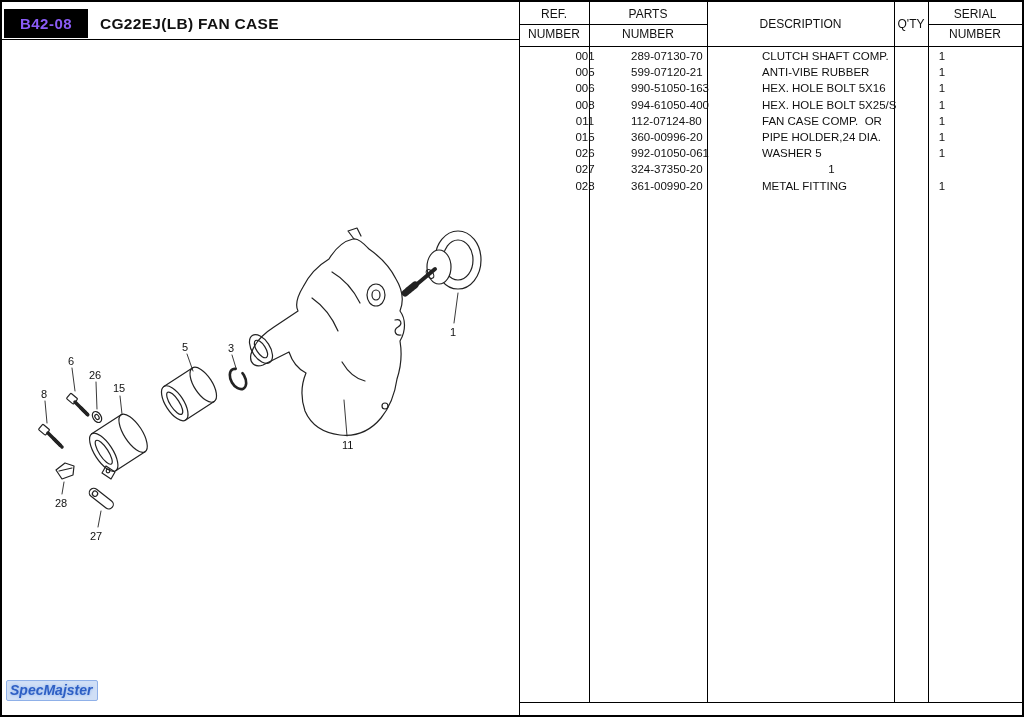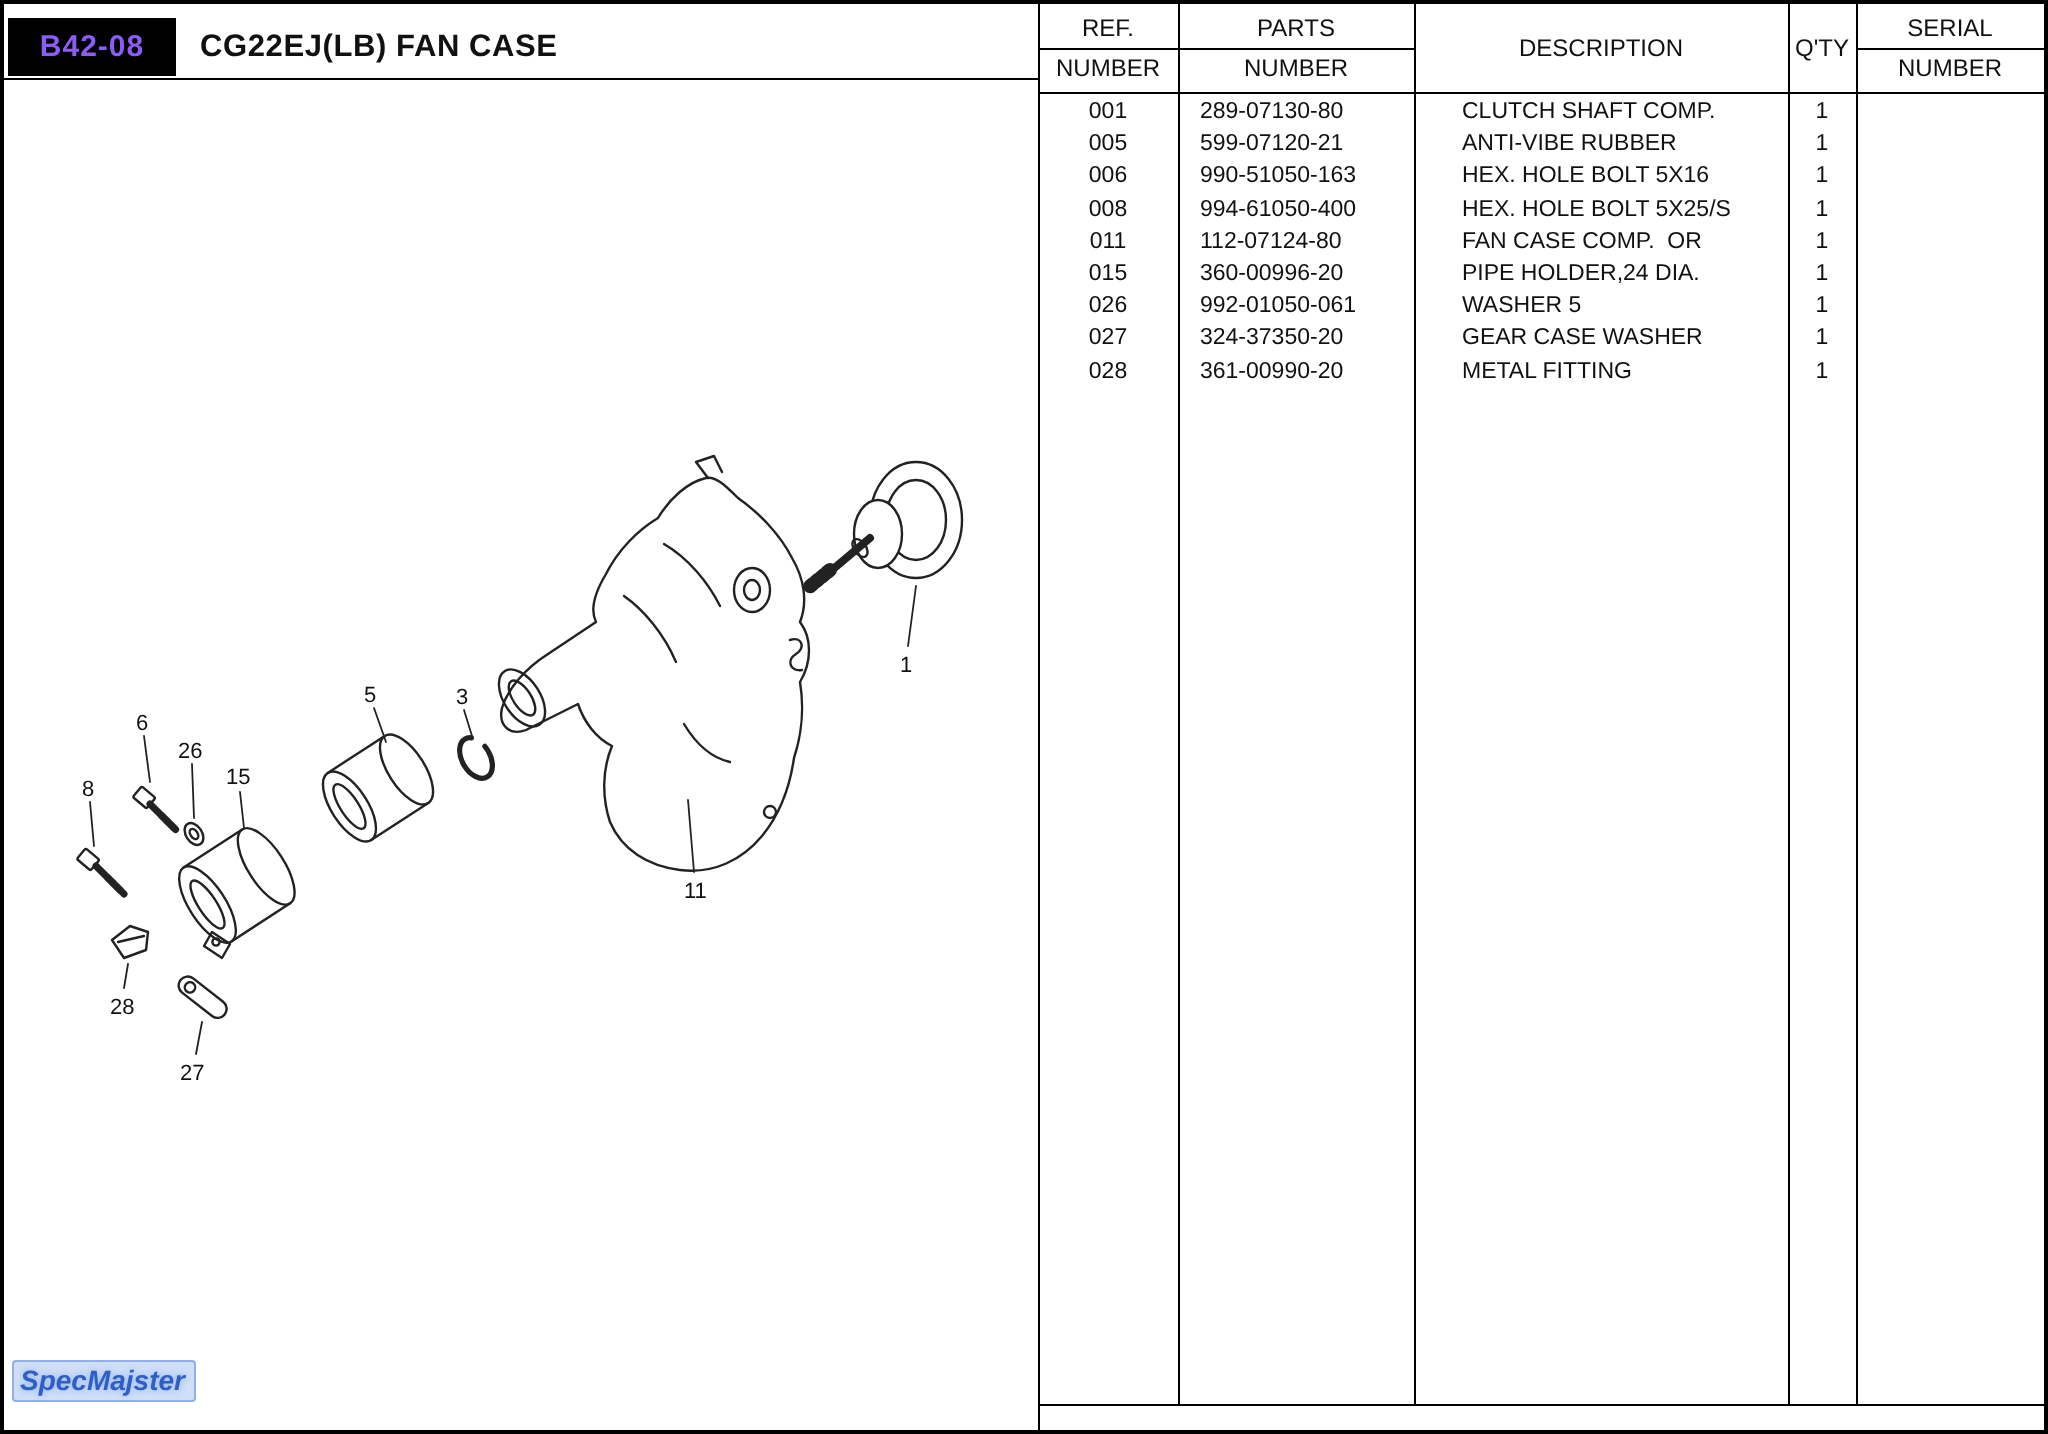--- a/index.html
+++ b/index.html
@@ -33,21 +33,21 @@
   .th-ref1    { left:517px; top:5px;  width:70px; }
   .th-ref2    { left:517px; top:25px; width:70px; }
   .th-parts1  { left:587px; top:5px;  width:118px; }
   .th-parts2  { left:587px; top:25px; width:118px; }
   .th-desc    { left:705px; top:15px; width:187px; }
   .th-qty     { left:892px; top:15px; width:34px; }
   .th-serial1 { left:926px; top:5px;  width:94px; }
   .th-serial2 { left:926px; top:25px; width:94px; }
   
   .rows { position:absolute; left:517px; top:46px; width:504px; }
-  .trow { display:grid; grid-template-columns:70px 118px 187px 34px 95px; height:16.2px; line-height:16.2px; font-size:11.5px; }
+  .trow { display:grid; grid-template-columns:70px 118px 187px 34px 95px; height:16.2px; line-height:16.2px; font-size:11.5px;margin-left:31px; }
   .cell { overflow:hidden; white-space:pre; }
   .cell-ref  { text-align:center; }
   .cell-part { padding-left:11px; }
   .cell-desc { padding-left:24px; }
   .cell-qty  { text-align:center; }
   
   .diagram-svg { position:absolute; left:0; top:0; }
   .diagram-svg text { font-family:"Liberation Sans", sans-serif; font-size:11px; fill:#111; }
   
   .watermark {
@@ -193,21 +193,21 @@
   <div class="th th-parts1">PARTS</div>
   <div class="th th-parts2">NUMBER</div>
   <div class="th th-desc">DESCRIPTION</div>
   <div class="th th-qty">Q'TY</div>
   <div class="th th-serial1">SERIAL</div>
   <div class="th th-serial2">NUMBER</div>
 
   <div class="rows">
       <div class="trow">
         <div class="cell cell-ref">001</div>
-        <div class="cell cell-part">289-07130-80</div>
+        <div class="cell cell-part">289-07130-70</div>
         <div class="cell cell-desc">CLUTCH SHAFT COMP.</div>
         <div class="cell cell-qty">1</div>
         <div class="cell cell-serial"></div>
       </div>
       <div class="trow">
         <div class="cell cell-ref">005</div>
         <div class="cell cell-part">599-07120-21</div>
         <div class="cell cell-desc">ANTI-VIBE RUBBER</div>
         <div class="cell cell-qty">1</div>
         <div class="cell cell-serial"></div>
@@ -243,21 +243,20 @@
       <div class="trow">
         <div class="cell cell-ref">026</div>
         <div class="cell cell-part">992-01050-061</div>
         <div class="cell cell-desc">WASHER 5</div>
         <div class="cell cell-qty">1</div>
         <div class="cell cell-serial"></div>
       </div>
       <div class="trow">
         <div class="cell cell-ref">027</div>
         <div class="cell cell-part">324-37350-20</div>
-        <div class="cell cell-desc">GEAR CASE WASHER</div>
         <div class="cell cell-qty">1</div>
         <div class="cell cell-serial"></div>
       </div>
       <div class="trow">
         <div class="cell cell-ref">028</div>
         <div class="cell cell-part">361-00990-20</div>
         <div class="cell cell-desc">METAL FITTING</div>
         <div class="cell cell-qty">1</div>
         <div class="cell cell-serial"></div>
       </div>

